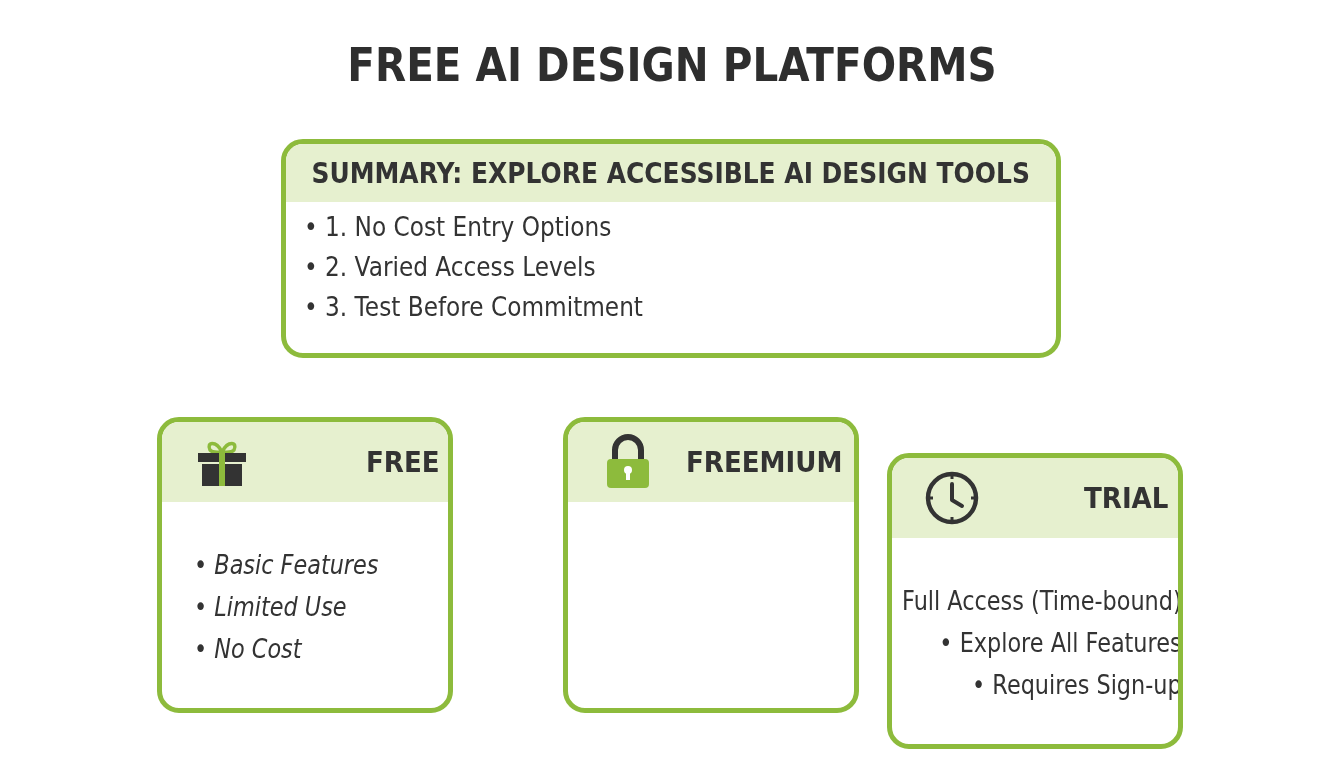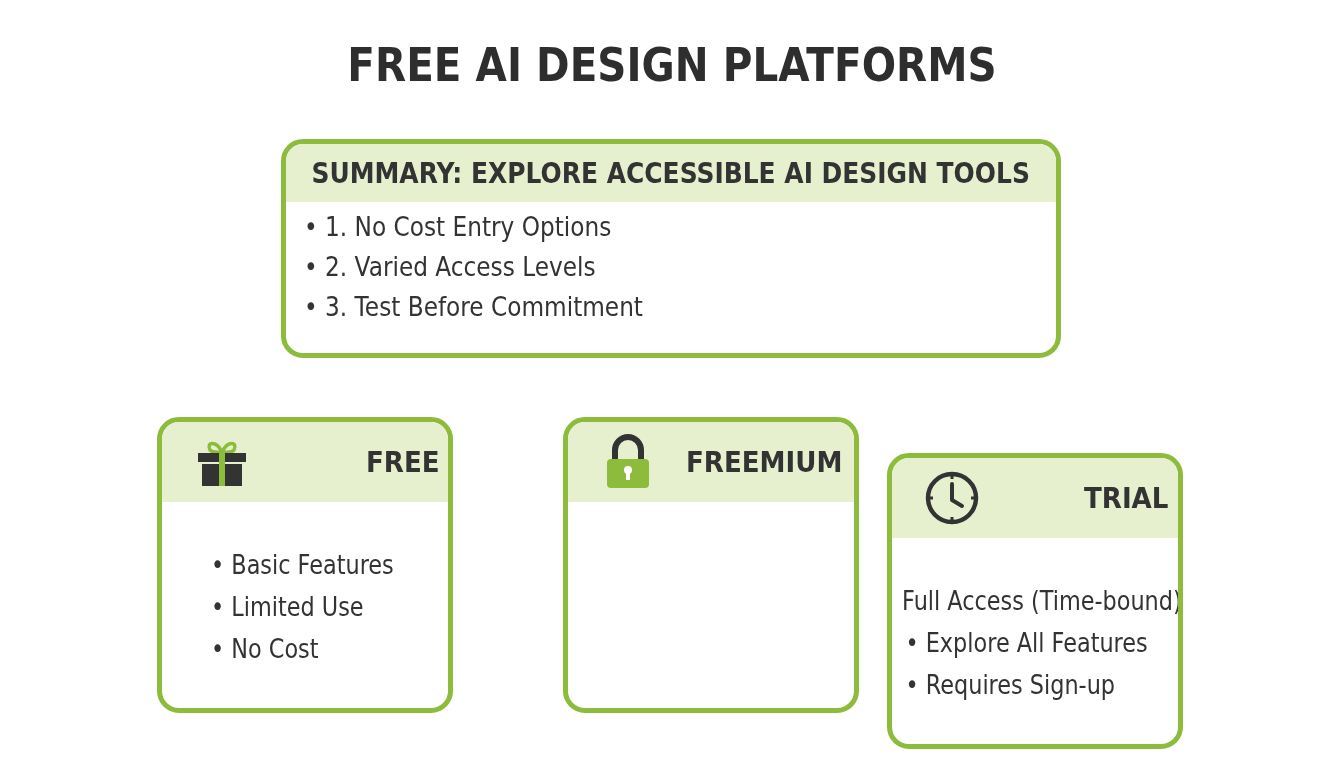--- a/index.html
+++ b/index.html
@@ -36,25 +36,25 @@
     .tier .head-label {
       font-size: 29px; font-weight: 700; color: #333; margin-left: 30px;
       font-family: "DejaVu Sans", sans-serif; transform: scaleX(0.9); transform-origin: left;
     }
     .tier ul { list-style: none; margin: 0; padding: 0; position: absolute; top: 122px; }
     .tier li {
       font-size: 26px; line-height: 42px; color: #333; white-space: nowrap;
       font-family: "DejaVu Sans", sans-serif; transform: scaleX(0.86); transform-origin: left;
     }
     .free { left: 157px; }
-    .free ul { left: 49px; }
+    .free ul { left: 32px; font-style: italic; }
     .freemium { left: 551px; margin-left: 12px; }
     .freemium ul { left: 38px; }
     .trial { left: 887px; margin-top: 36px; }
-    .trial ul { left: 10px; }
+    .trial ul { left: 10px; text-align: right; }
     .icon { width: 56px; height: 56px; flex: 0 0 auto; }
   </style>
 </head>
 <body>
 
 <div class="title">FREE AI DESIGN PLATFORMS</div>
 
 <div class="card summary">
   <div class="card-header">
     <span>SUMMARY: EXPLORE ACCESSIBLE AI DESIGN TOOLS</span>

